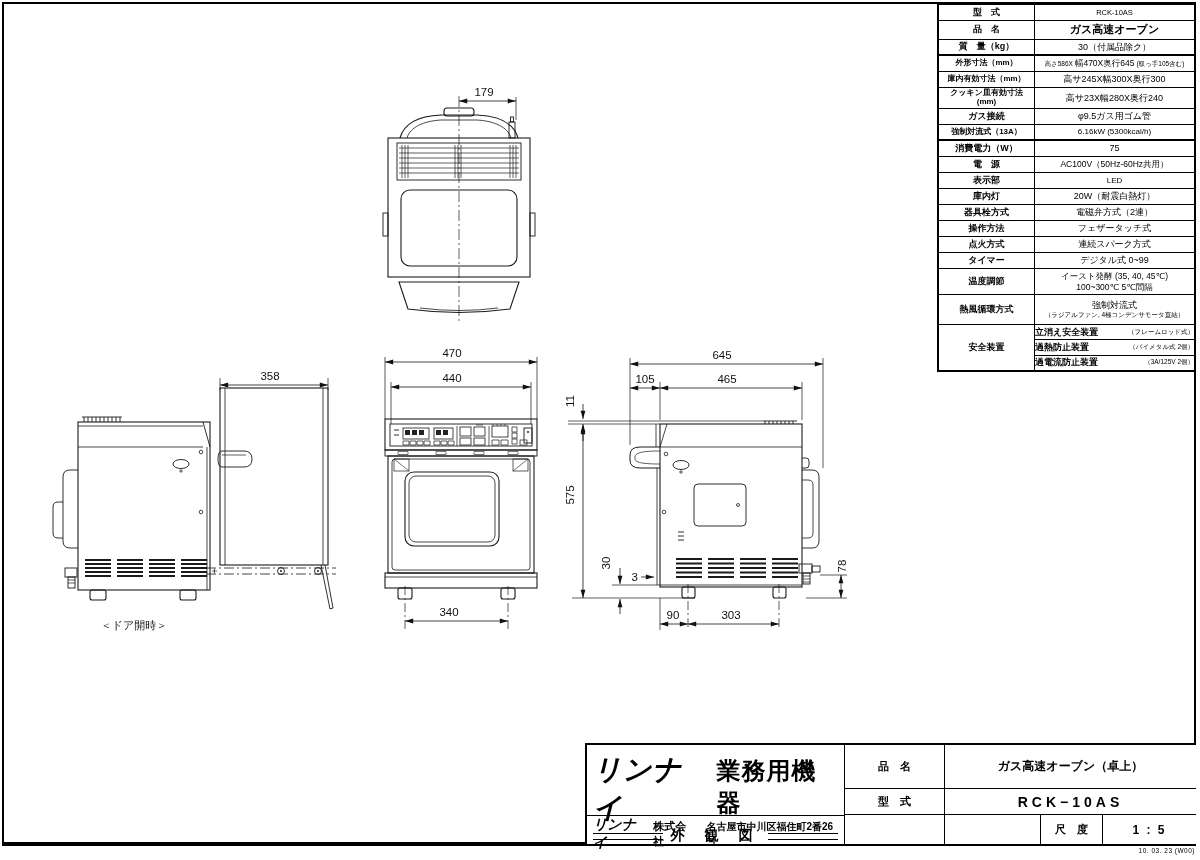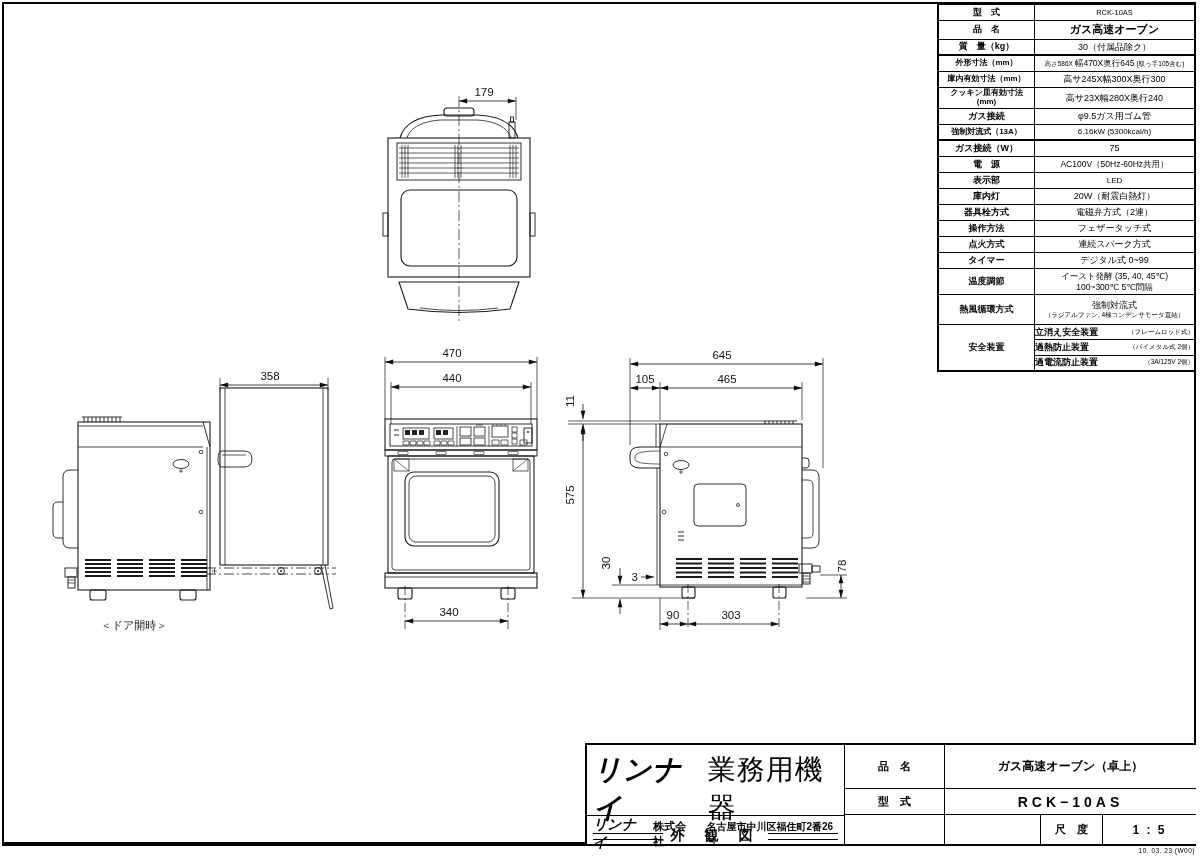--- a/index.html
+++ b/index.html
@@ -23,21 +23,21 @@
   .ssub:last-child{border-bottom:none;}
   .ssub-name{font-size:9px;font-weight:600;}
   .ssub-note{font-size:6.5px;}
 
   
   .tblock{position:absolute;left:585px;top:743px;width:611px;height:103px;border:2px solid #000;border-right:none;box-sizing:border-box;display:flex;background:#fff;}
   .tb-left{width:258px;border-right:1px solid #000;display:flex;flex-direction:column;box-sizing:border-box;}
   .tb-logoarea{height:71px;border-bottom:1px solid #000;display:flex;flex-direction:column;justify-content:space-between;padding:6px 6px 4px 6px;box-sizing:border-box;}
   .tb-logorow{display:flex;align-items:baseline;justify-content:center;gap:8px;}
   .logo-big{font-size:28px;font-weight:700;font-style:italic;letter-spacing:1px;}
-  .brand-suffix{font-size:28px;font-weight:400;letter-spacing:1px;}
+  .brand-suffix{font-size:24px;font-weight:700;letter-spacing:1px;}
   .tb-subrow{display:flex;align-items:center;justify-content:center;gap:8px;}
   .rule{flex:1;height:5px;border-top:1.5px solid #000;border-bottom:1.5px solid #000;max-width:72px;}
   .sub-label{font-size:14px;font-weight:700;letter-spacing:8px;}
   .tb-company{flex:1;display:flex;align-items:center;gap:5px;padding:0 6px;}
   .logo-sm{font-size:14px;font-weight:700;font-style:italic;}
   .company-name{font-size:11px;font-weight:600;}
   .address{font-size:10px;font-weight:600;margin-left:6px;}
   .tb-right{flex:1;display:flex;flex-direction:column;}
   .tb-row{display:flex;border-bottom:1px solid #000;box-sizing:border-box;}
   .tb-row:last-child{border-bottom:none;}
@@ -288,21 +288,21 @@
     </div>
     <div class="srow" style="height:16px">
       <div class="sl">ガス接続</div>
       <div class="sv">φ9.5ガス用ゴム管</div>
     </div>
     <div class="srow thick" style="height:16px">
       <div class="sl sm">強制対流式（13A）</div>
       <div class="sv" style="font-size:8px">6.16kW (5300kcal/h)</div>
     </div>
     <div class="srow" style="height:16px">
-      <div class="sl">ガス接続（W）</div>
+      <div class="sl">消費電力（W）</div>
       <div class="sv">75</div>
     </div>
     <div class="srow" style="height:16px">
       <div class="sl">電　源</div>
       <div class="sv" style="font-size:8.5px">AC100V（50Hz-60Hz共用）</div>
     </div>
     <div class="srow" style="height:16px">
       <div class="sl">表示部</div>
       <div class="sv" style="font-size:8px">LED</div>
     </div>

